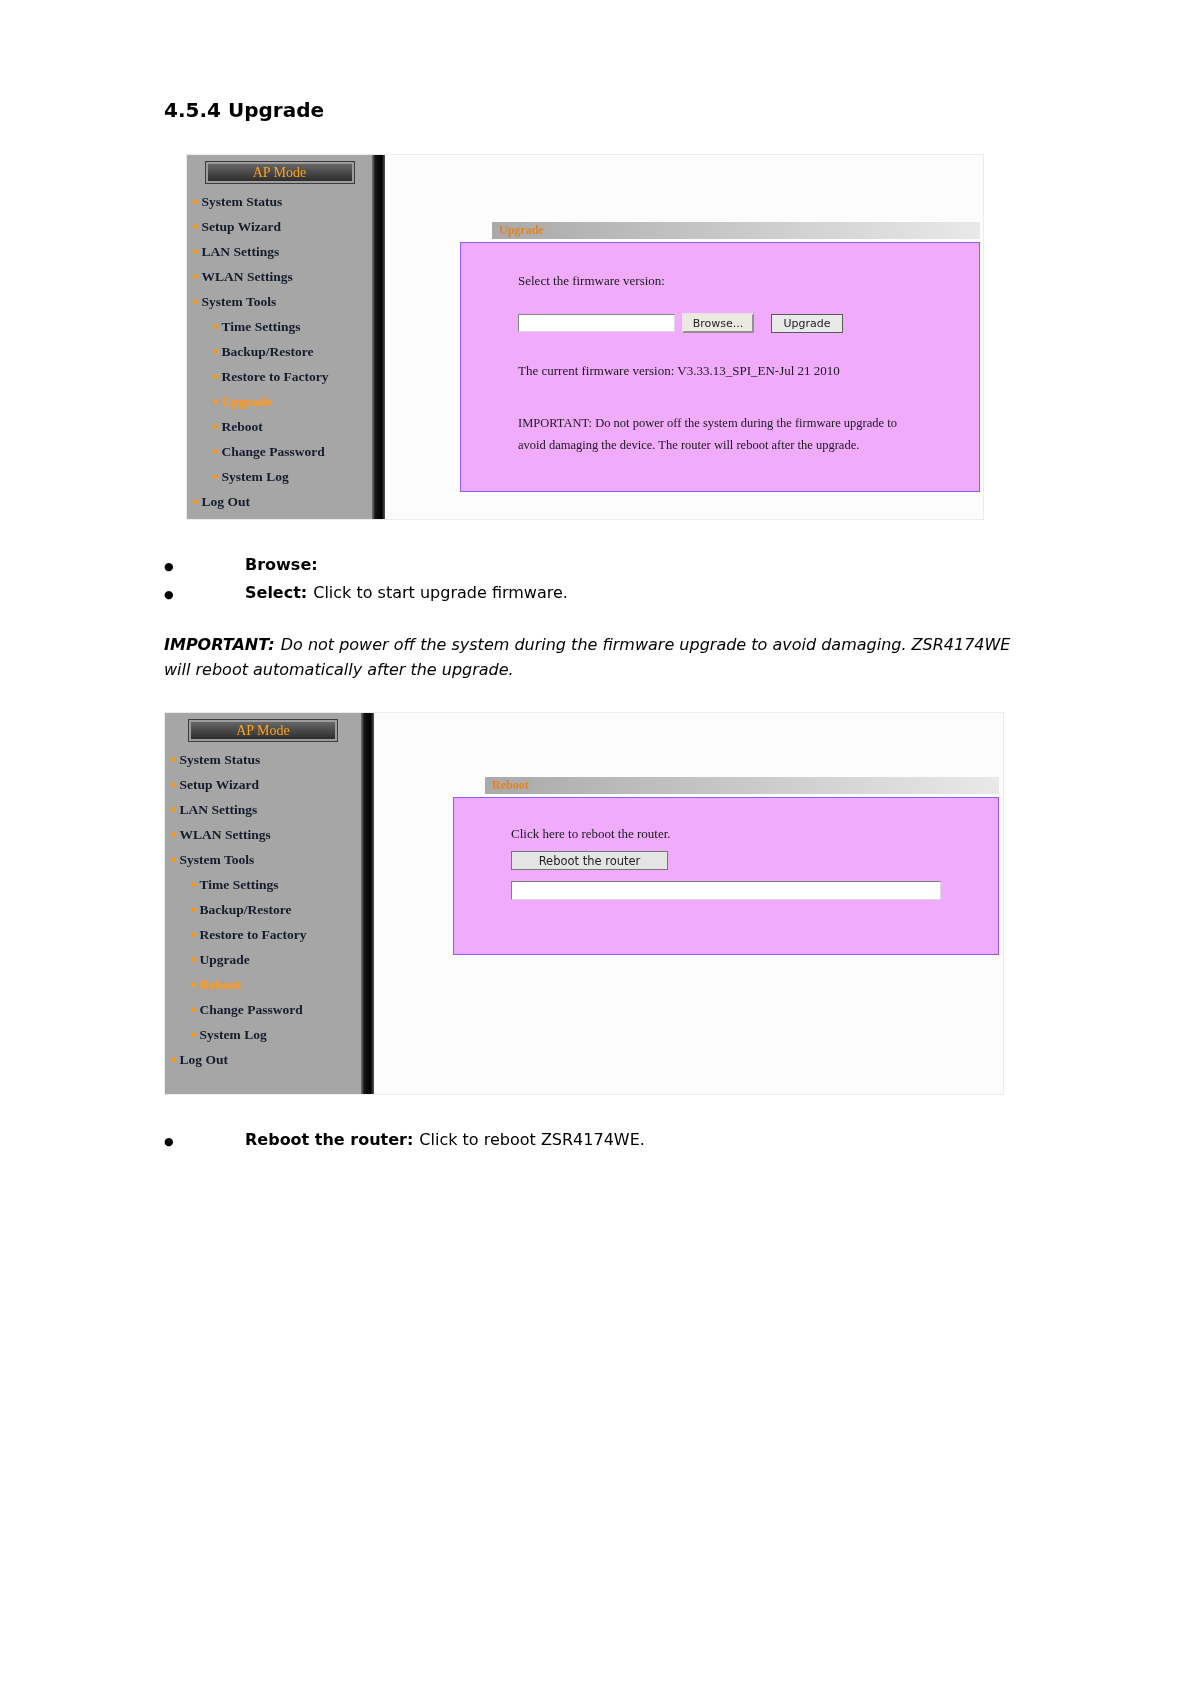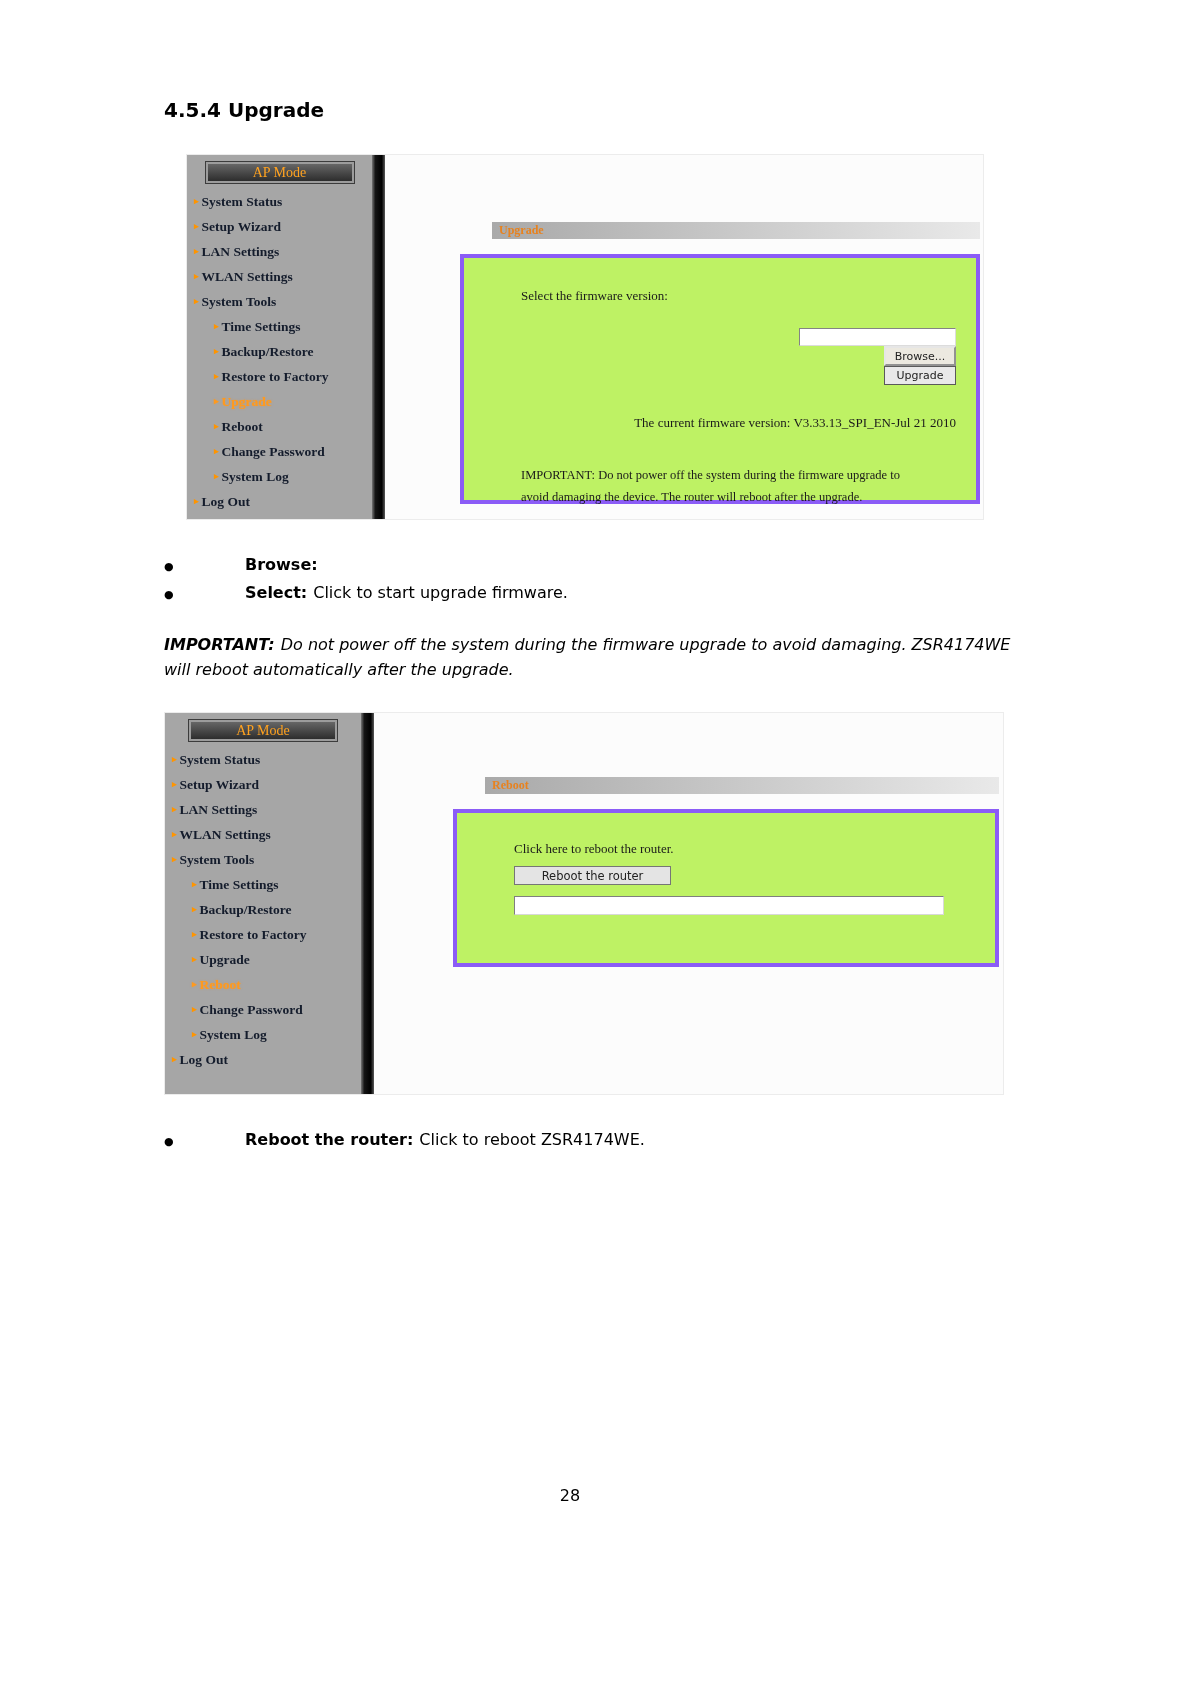--- a/index.html
+++ b/index.html
@@ -29,32 +29,32 @@
 
   .side-divider { width:13px; background:linear-gradient(to right,#777 0%,#151515 25%,#000 75%,#5a5a5a 100%); flex-shrink:0; }
 
   .mainarea { flex:1; background:#fcfcfc; }
   .panel-u { margin:67px 3px 0 75px; }
   .panel-r { margin:64px 4px 0 79px; }
 
   .title-bar { margin-left:32px; height:17px; line-height:17px; padding-left:7px;
                background:linear-gradient(to right,#a9a9a9,#e9e9e9);
                color:#e8821e; font-family:"Liberation Serif", serif; font-weight:bold; font-size:12px; }
-  .content-box { margin-top:15px; border:4px solid #8b5cf6; background:#bef264;
+  .content-box { margin-top:3px; border:1px solid #8b5cf6; background:#f0abfc;
                  font-family:"Liberation Serif", serif; font-size:13px; color:#1a1a1a; }
   .box-u { height:250px; padding:30px 20px 0 57px; }
   .box-r { height:158px; padding:28px 20px 0 57px; }
 
-  .controls { margin-top:24px; display:flex; align-items:flex-end;flex-direction:column; }
+  .controls { margin-top:24px; display:flex; align-items:center; }
   .ui-input { width:157px; height:18px; border:1px solid; border-color:#848484 #dcdcdc #dcdcdc #848484;
               background:#fff; font-size:12px; padding:0 3px; }
   .btn { font-family:"DejaVu Sans", sans-serif; font-size:11px; color:#222; cursor:pointer; }
   .btn-browse  { width:72px; height:20px; margin-left:7px;  background:#ece9e0; border:2px outset #e6e6e6; }
   .btn-upgrade { width:72px; height:19px; margin-left:17px; background:#e9e9e9; border:1px solid #5a5a5a; }
-  .version-line { margin-top:30px;text-align:right; }
+  .version-line { margin-top:30px; }
   .important-note { margin-top:34px; width:404px; line-height:1.75; font-size:12.5px; }
 
   .btn-reboot { display:block; margin-top:9px; width:157px; height:19px; background:#e4e4e4; border:1px solid #767676; font-size:11.5px; }
   .progress-bar { margin-top:11px; width:430px; height:19px; background:#fff;
                   border:1px solid; border-color:#7f7f7f #d8d8d8 #d8d8d8 #7f7f7f; }
 
   
   .bullets { margin:32px 0 0 148px; }
   .bullet-row { display:flex; font-size:16px; line-height:26px; color:#000; }
   .bullet-row .dot { width:41px; font-size:11px; padding-top:2px; }
@@ -268,15 +268,14 @@
 
   <div class="bullets">
 
       <div class="bullet-row">
         <span class="dot">●</span>
         <span class="b-label">Reboot the router:</span>
         <span class="b-text">Click to reboot ZSR4174WE.</span>
       </div>
     </div>
 
-  <div class="page-number">28</div>
 
 </div>
 
 </body></html>

